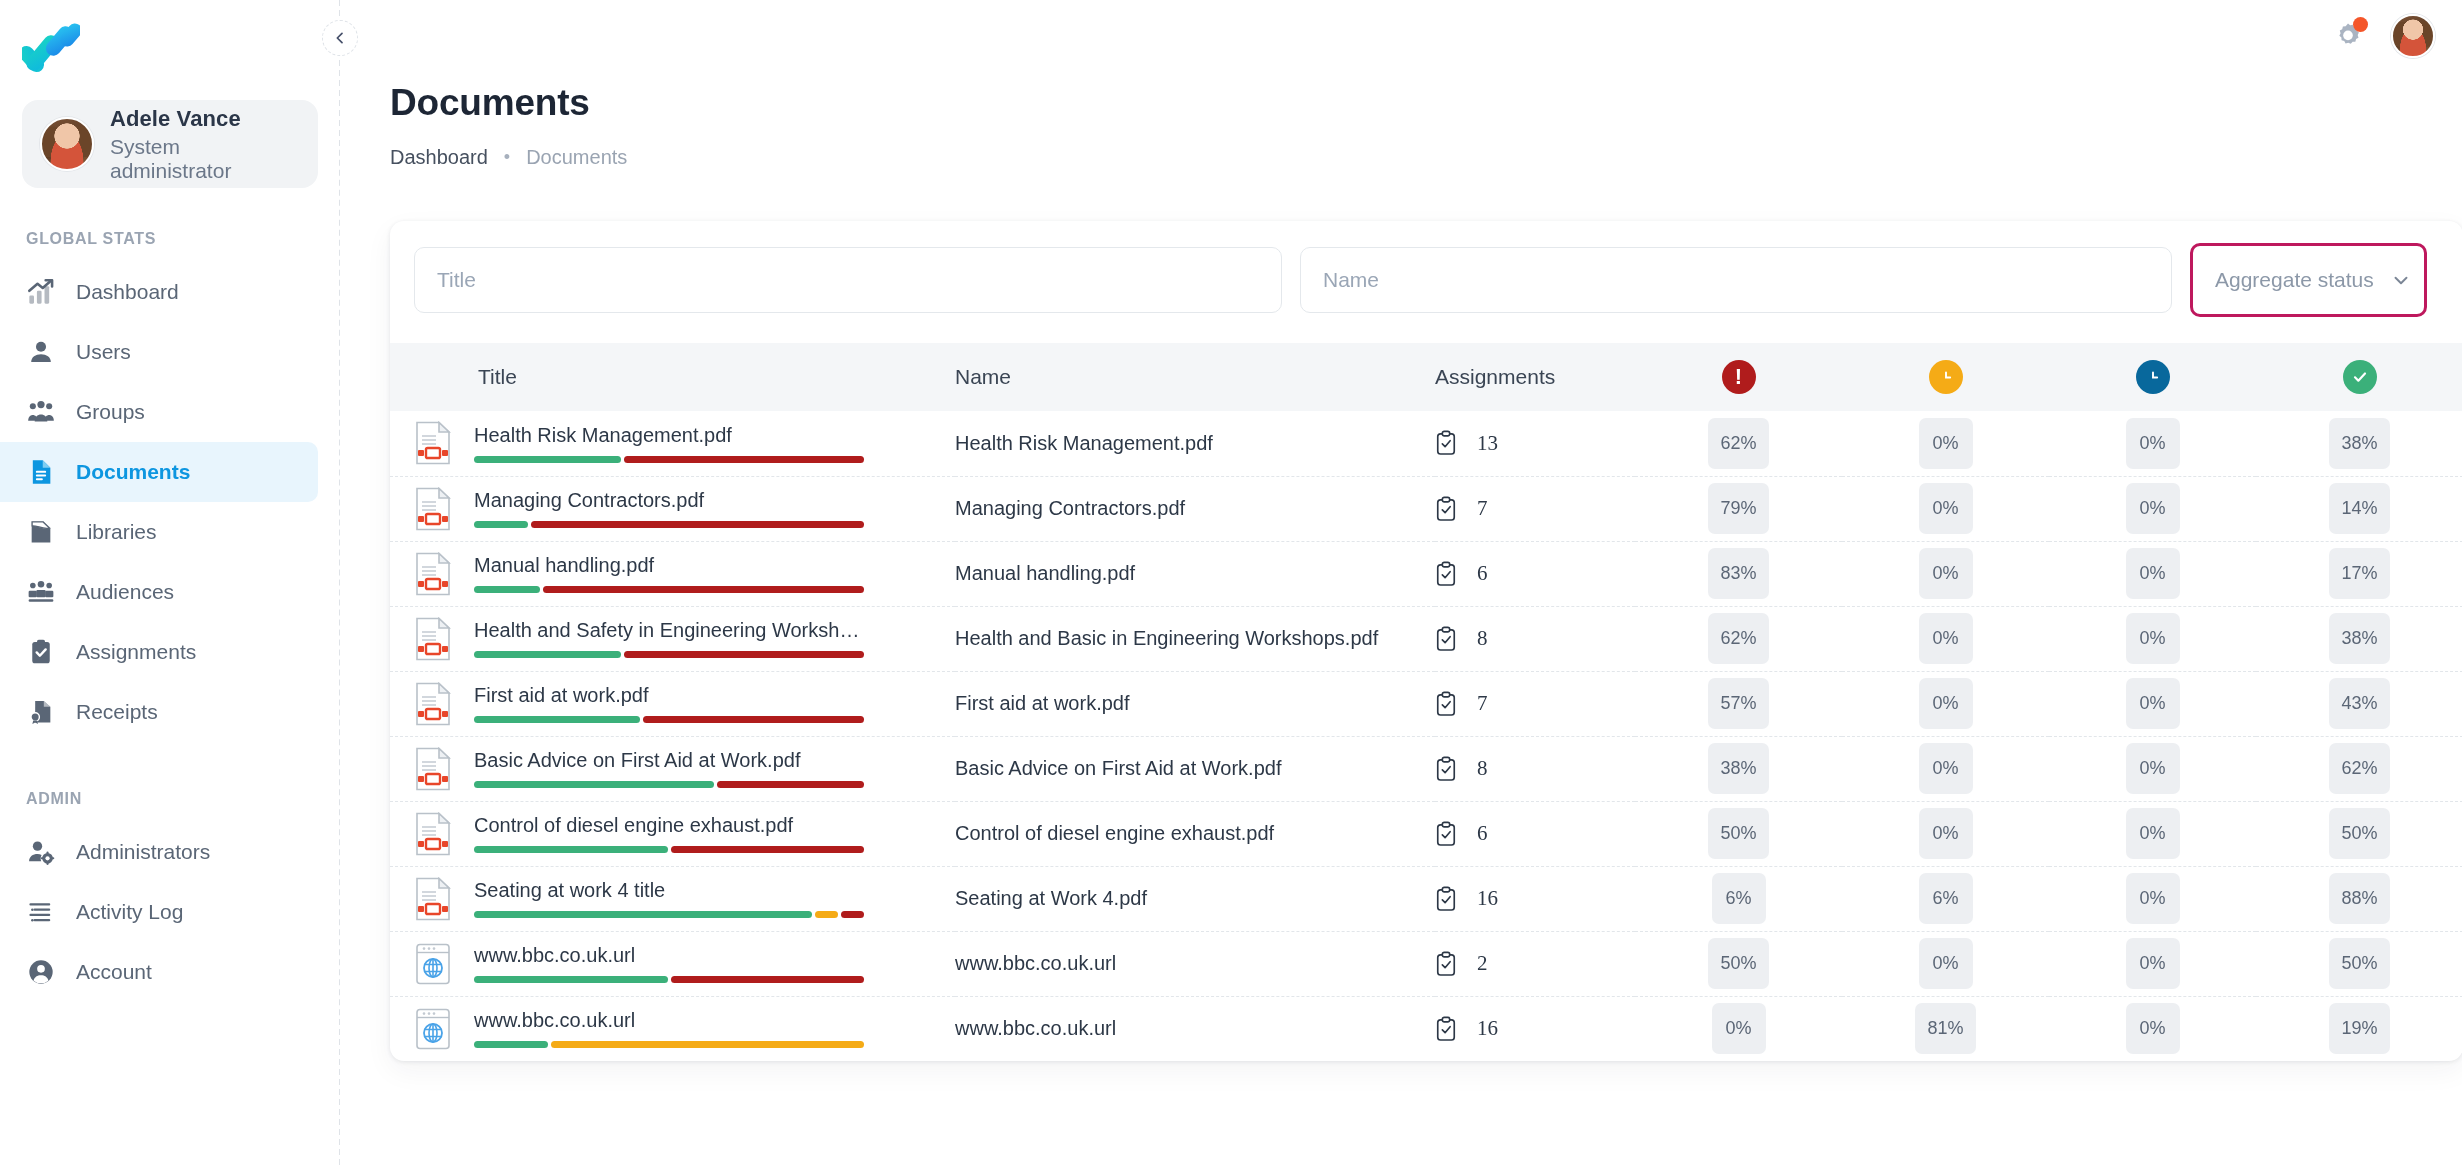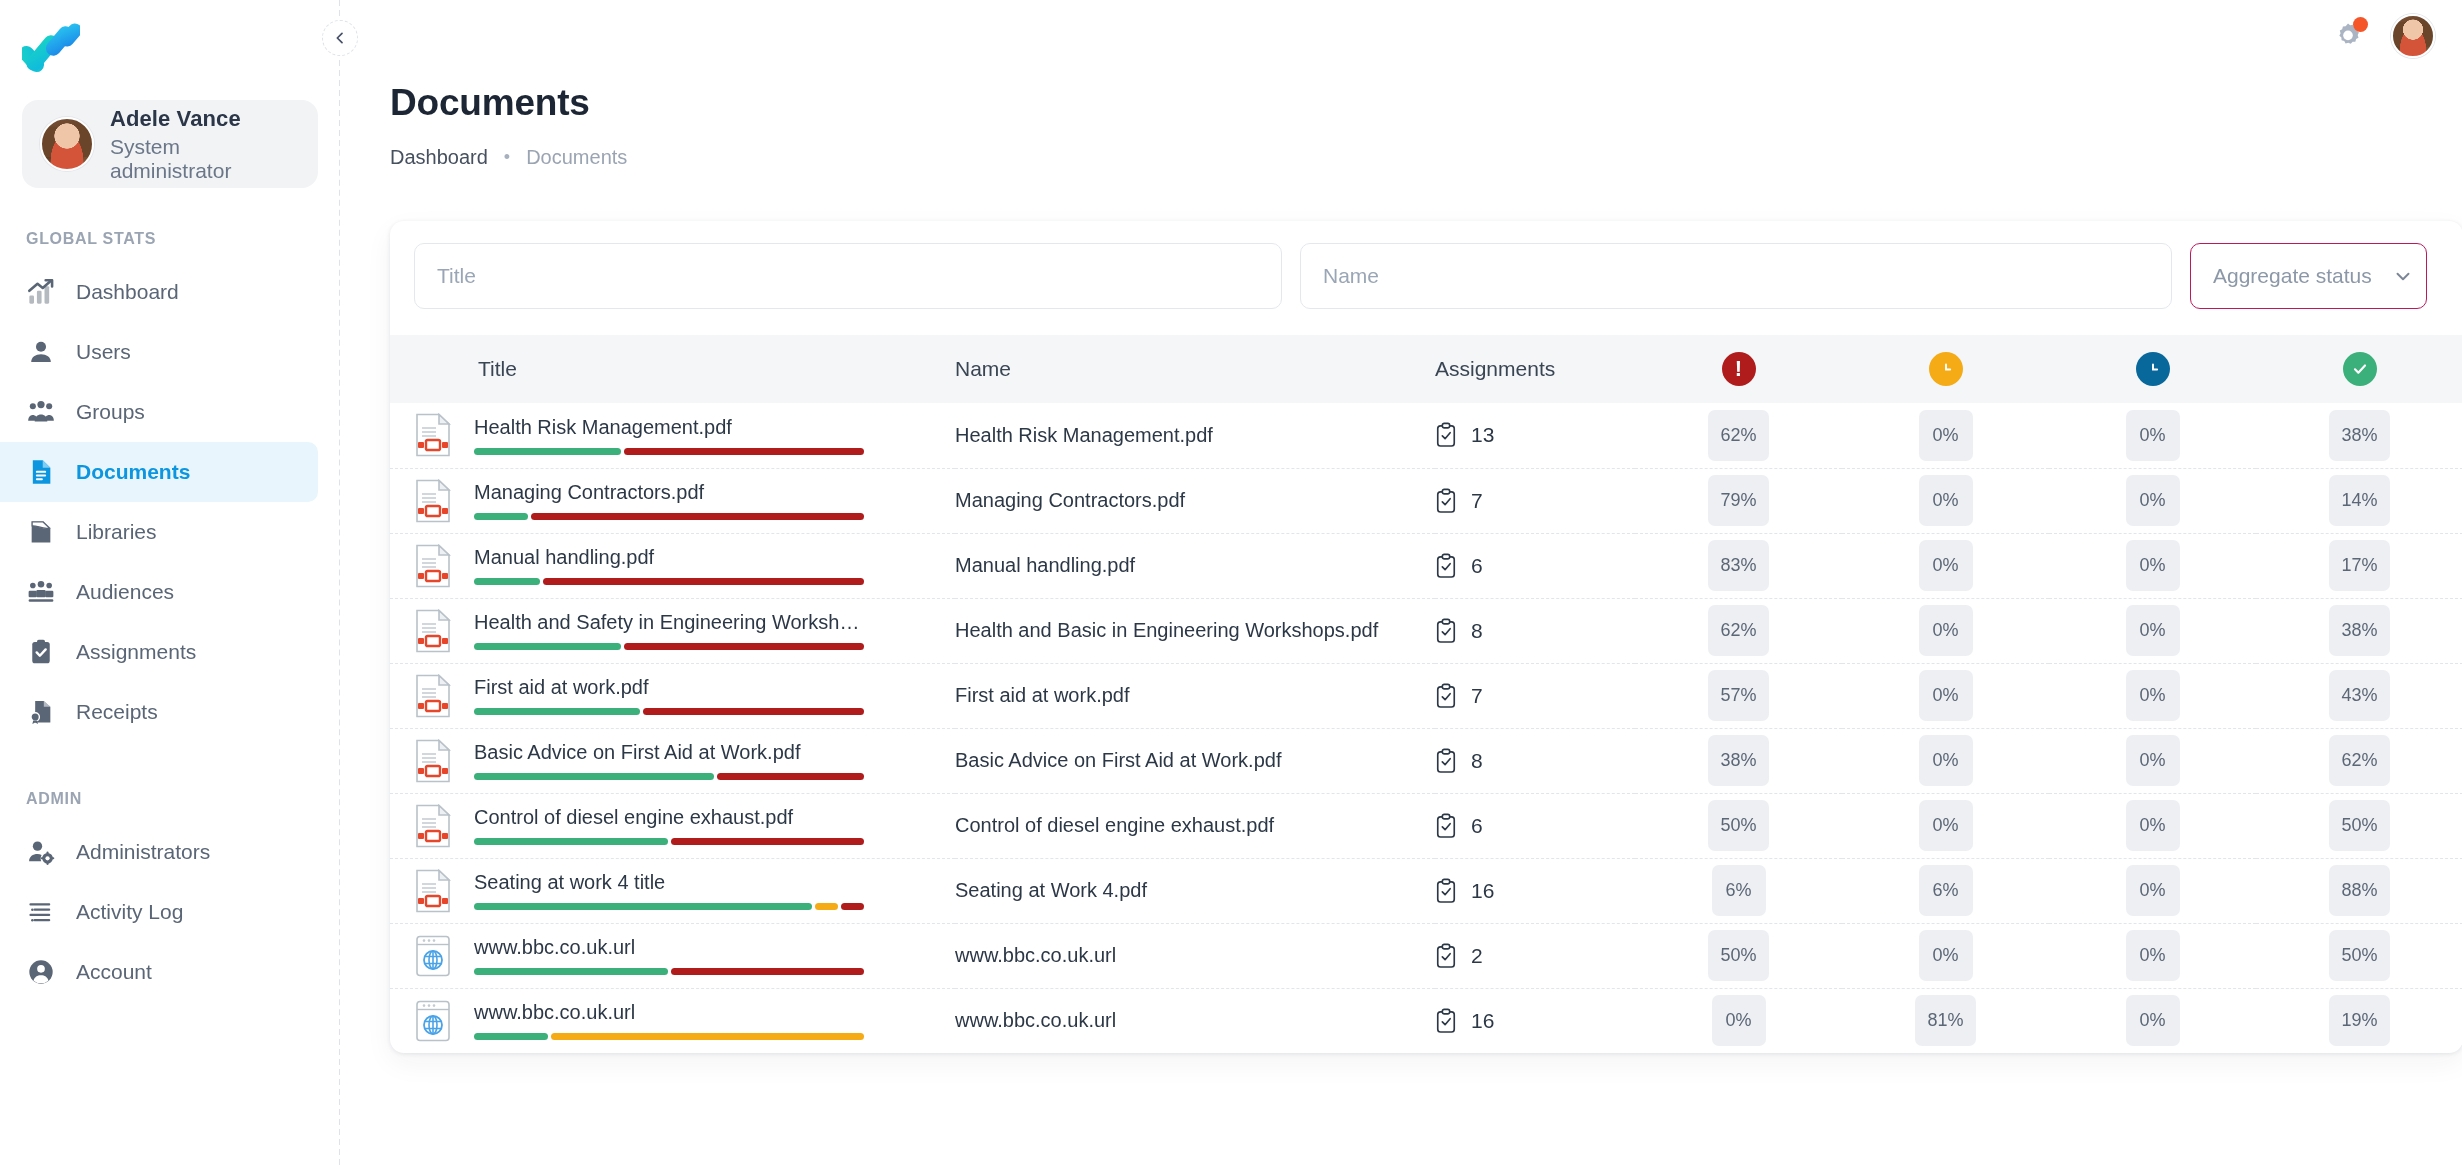--- a/index.html
+++ b/index.html
@@ -123,21 +123,21 @@
   .inp {
     height: 66px; border: 1px solid #e4e8ec; border-radius: 10px;
     background: #fff; font-size: 21px; color: #33404f;
     padding: 0 22px; font-family: "Liberation Sans", sans-serif;
   }
   .inp::placeholder { color: #9aa6b6; }
   .inp-title { flex: 0 0 868px; }
   .inp-name { flex: 0 0 872px; }
   .select-wrap { position: relative; flex: 0 0 237px; }
   .select-box {
-    height: 66px; border: 1px solid #be185d; border-radius: 10px;
+    height: 74px; border: 3px solid #be185d; border-radius: 10px;
     display: flex; align-items: center; justify-content: space-between;
     padding: 0 12px 0 22px; font-size: 21px; color: #8c98a8; cursor: pointer; background: #fff;
   }
 
   table { width: 100%; border-collapse: collapse; }
   thead th {
     background: #f4f6f8; height: 68px;
     font-size: 21px; font-weight: 400; color: #3a4554;
     text-align: left; padding: 0;
   }
@@ -166,21 +166,21 @@
     white-space: nowrap; overflow: hidden; text-overflow: ellipsis;
   }
   .bar { display: flex; gap: 3px; height: 7px; width: 390px; }
   .bar span { height: 7px; border-radius: 4px; display: block; }
   .seg-green { background: #3bb07a; }
   .seg-amber { background: #f5ab16; }
   .seg-red   { background: #b01c1c; }
 
   .cell-name { font-size: 20px; color: #2d3847; padding-left: 0; }
   .cell-assign { padding-left: 0; }
-  .assign-wrap { display: flex; align-items: center; gap: 14px; font-size: 21px; color: #2d3847; }
+  .assign-wrap { display: flex; align-items: center; gap: 20px; font-size: 21px; color: #2d3847; font-family: Liberation Serif, serif; }
   .clipboard-ico { width: 22px; height: 26px; flex: 0 0 22px; }
 
   .pct-cell { text-align: center; }
   .pct {
     display: inline-block; background: #edeff2; color: #5b6676;
     font-size: 18px; font-weight: 400;
     border-radius: 7px; padding: 15px 12px; min-width: 54px;
   }
 
   .pager {

